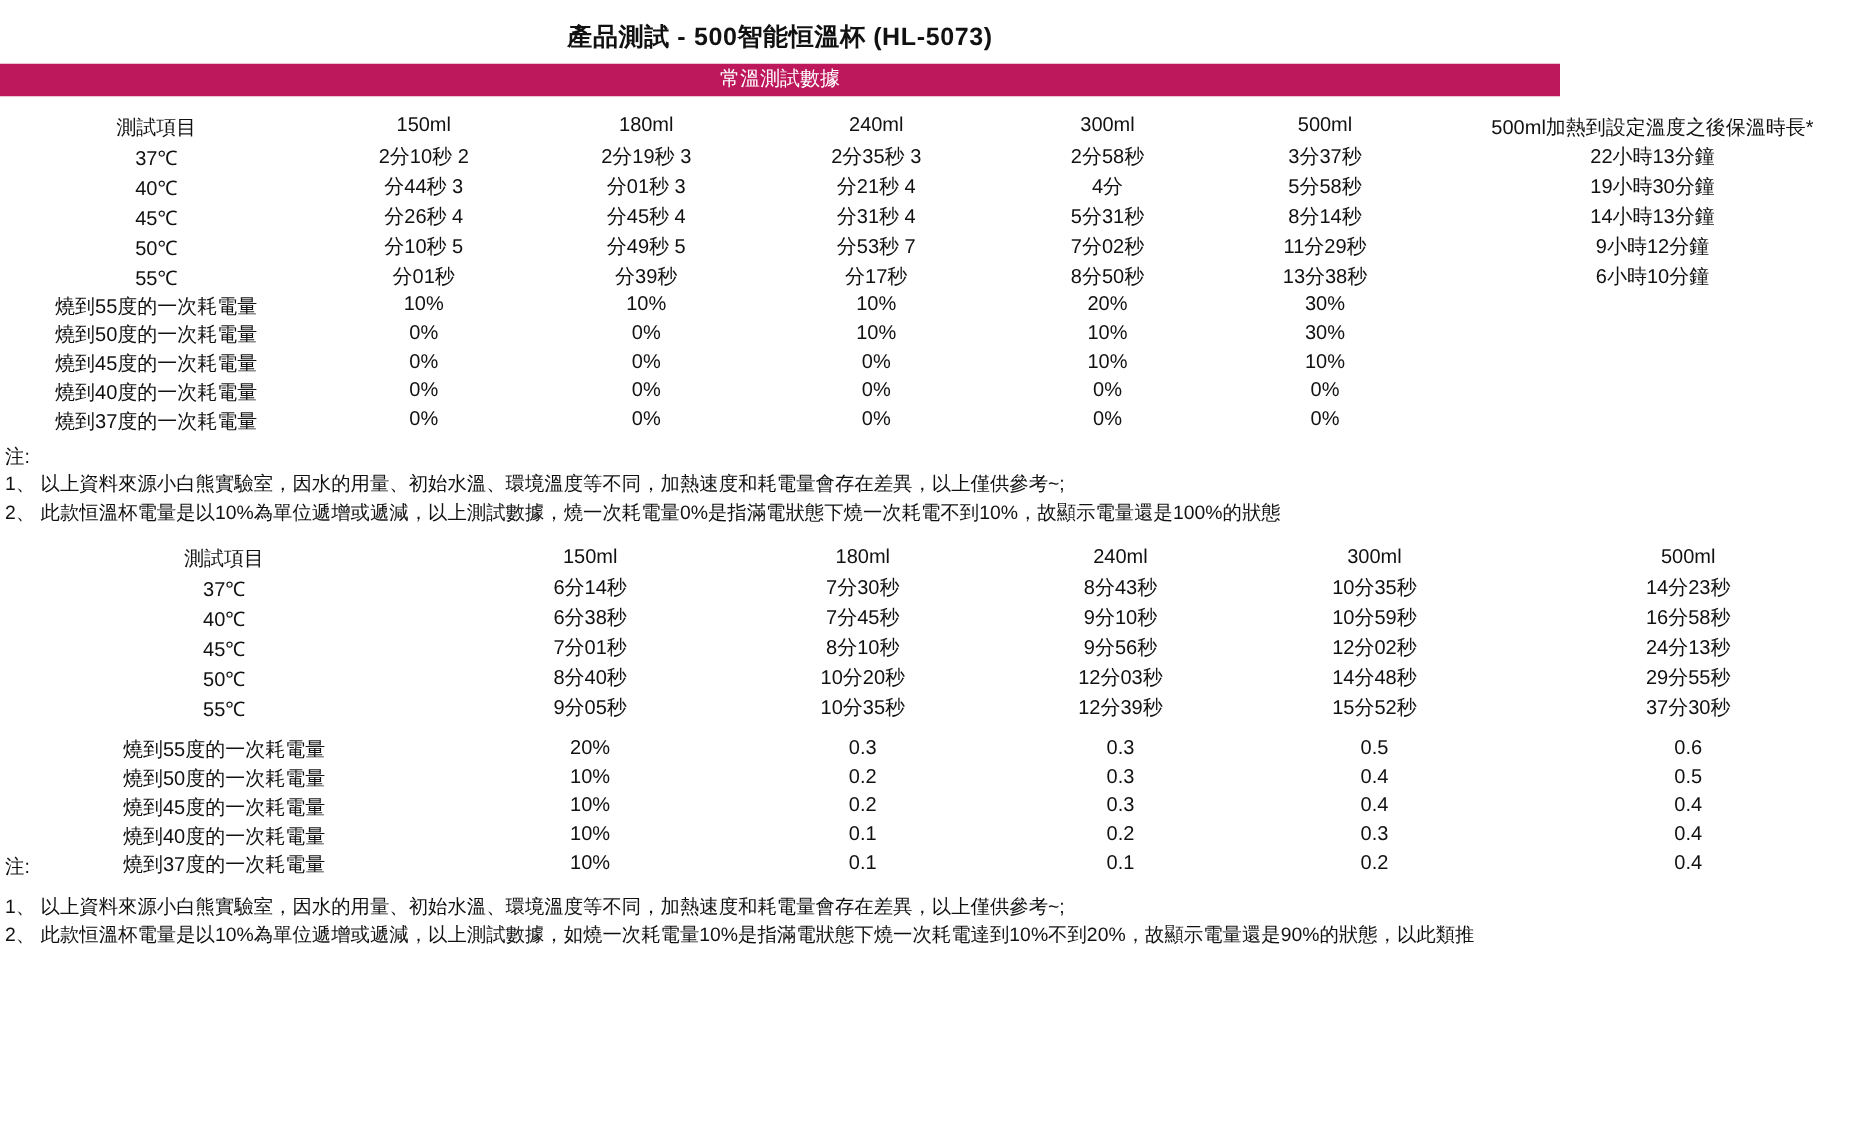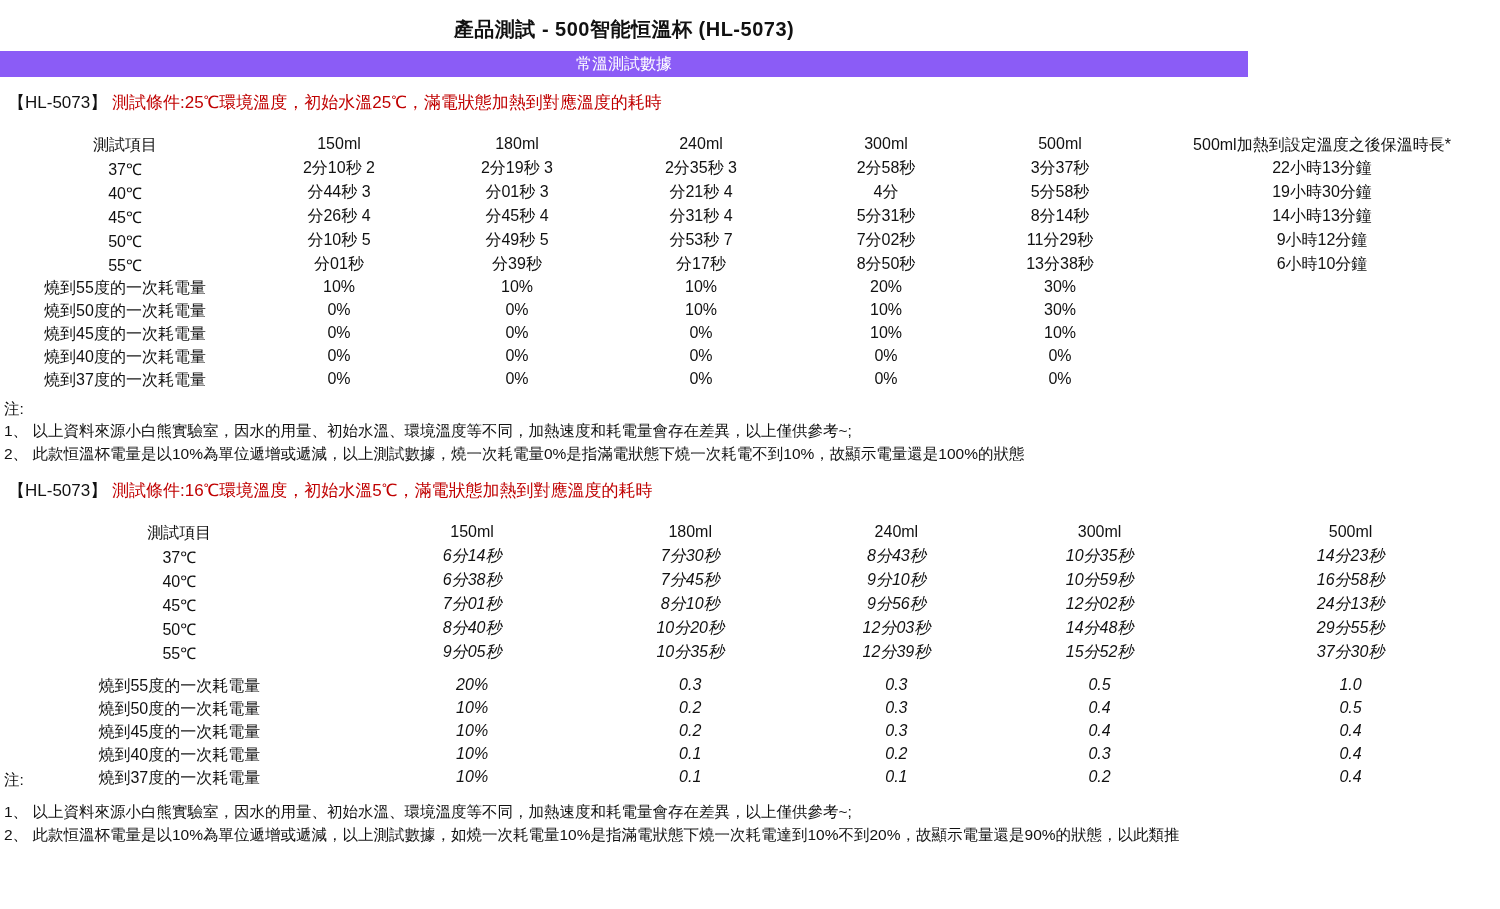--- a/index.html
+++ b/index.html
@@ -15,21 +15,21 @@
 
   .doc-title {
     text-align: center;
     font-size: 20px;
     font-weight: bold;
     padding-top: 16px;
     letter-spacing: 0.5px;
   }
 
   .section-band {
-    background: #8b5cf6;
+    background: #be185d;
     color: #ffffff;
     text-align: center;
     font-size: 16px;
     height: 26px;
     line-height: 26px;
     margin-top: 8px;
   }
 
   .cond-line {
     font-size: 17px;
@@ -60,21 +60,21 @@
   .rt-table col.c3 { width: 190px; }
   .rt-table col.c4 { width: 180px; }
   .rt-table col.c5 { width: 168px; }
   .rt-table col.c6 { width: 356px; }
 
   .hdr td { text-align: center; padding-bottom: 4px; margin-left: 24px; }
   .hdr td.first { text-align: center; }
 
   .rowlabel { text-align: center; }
   .val { text-align: center; padding-left: 18px; }
-  .val-c { text-align: center; font-style: italic; }
+  .val-c { text-align: center; }
   .hold { text-align: center; }
 
   .notes {
     font-size: 15.5px;
     line-height: 1.45;
     padding: 6px 0 0 4px;
   }
 
   
   .lt-table { margin: 14px 0 0 0; width: 1500px; }
@@ -94,24 +94,20 @@
 </style>
 </head>
 <body>
 
 <div class="page">
 
   <div class="doc-title">產品測試 - 500智能恒溫杯 (HL-5073)</div>
 
   <div class="section-band">常溫測試數據</div>
 
-  <div class="cond-line">
-    <span class="model">【HL-5073】</span>
-    <span class="cond">測試條件:25℃環境溫度，初始水溫25℃，滿電狀態加熱到對應溫度的耗時</span>
-  </div>
 
   <table class="grid rt-table">
     <colgroup>
       <col class="c0">
         <col class="c1">
         <col class="c2">
         <col class="c3">
         <col class="c4">
         <col class="c5">
         <col class="c6">
@@ -221,24 +217,20 @@
   </tbody>
     </table>
 
   <div class="notes">
     <div>注:</div>
     <div>1、 以上資料來源小白熊實驗室，因水的用量、初始水溫、環境溫度等不同，加熱速度和耗電量會存在差異，以上僅供參考~;</div>
     <div>2、 此款恒溫杯電量是以10%為單位遞增或遞減，以上測試數據，燒一次耗電量0%是指滿電狀態下燒一次耗電不到10%，故顯示電量還是100%的狀態</div>
   </div>
 
 
-  <div class="cond-line">
-    <span class="model">【HL-5073】</span>
-    <span class="cond">測試條件:16℃環境溫度，初始水溫5℃，滿電狀態加熱到對應溫度的耗時</span>
-  </div>
 
   <table class="grid lt-table">
     <colgroup>
       <col class="c0">
         <col class="c1">
         <col class="c2">
         <col class="c3">
         <col class="c4">
         <col class="c5">
     </colgroup>
@@ -296,21 +288,21 @@
     <tr class="sp-row">
           <td colspan="6"></td>
         </tr>
 
     <tr class="tight">
       <td class="rowlabel">燒到55度的一次耗電量</td>
       <td class="val-c">20%</td>
       <td class="val-c">0.3</td>
       <td class="val-c">0.3</td>
       <td class="val-c">0.5</td>
-      <td class="val-c">1.0</td>
+      <td class="val-c">0.6</td>
     </tr>
     <tr class="tight">
       <td class="rowlabel">燒到50度的一次耗電量</td>
       <td class="val-c">10%</td>
       <td class="val-c">0.2</td>
       <td class="val-c">0.3</td>
       <td class="val-c">0.4</td>
       <td class="val-c">0.5</td>
     </tr>
     <tr class="tight">

